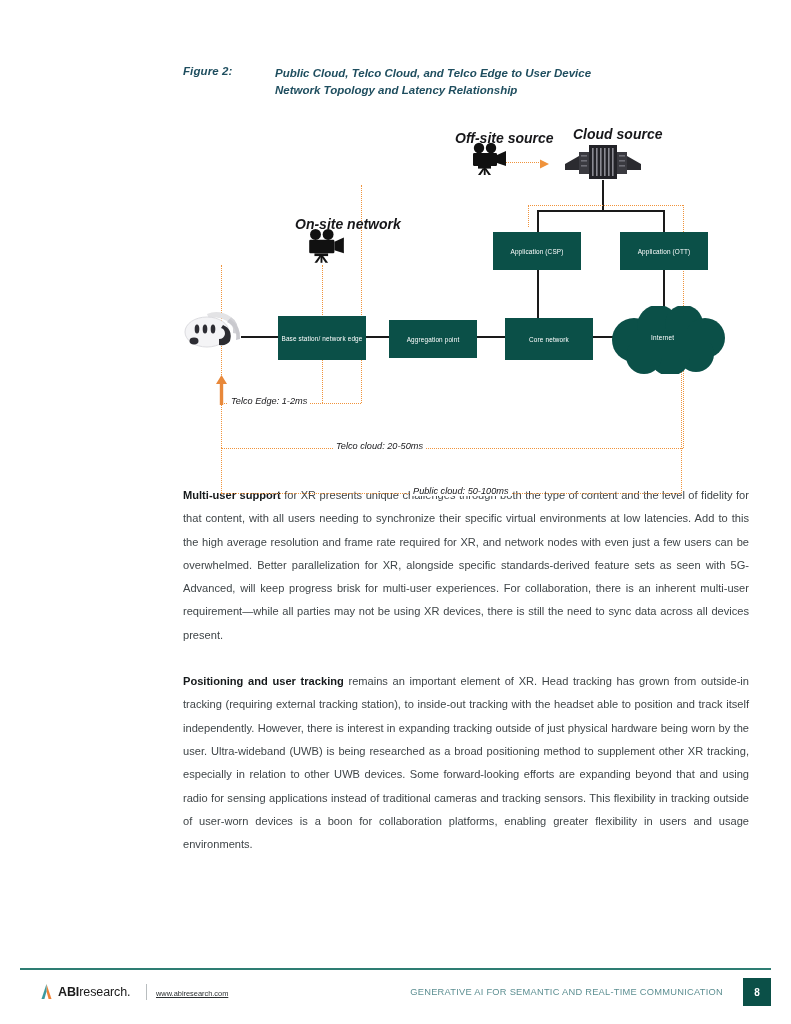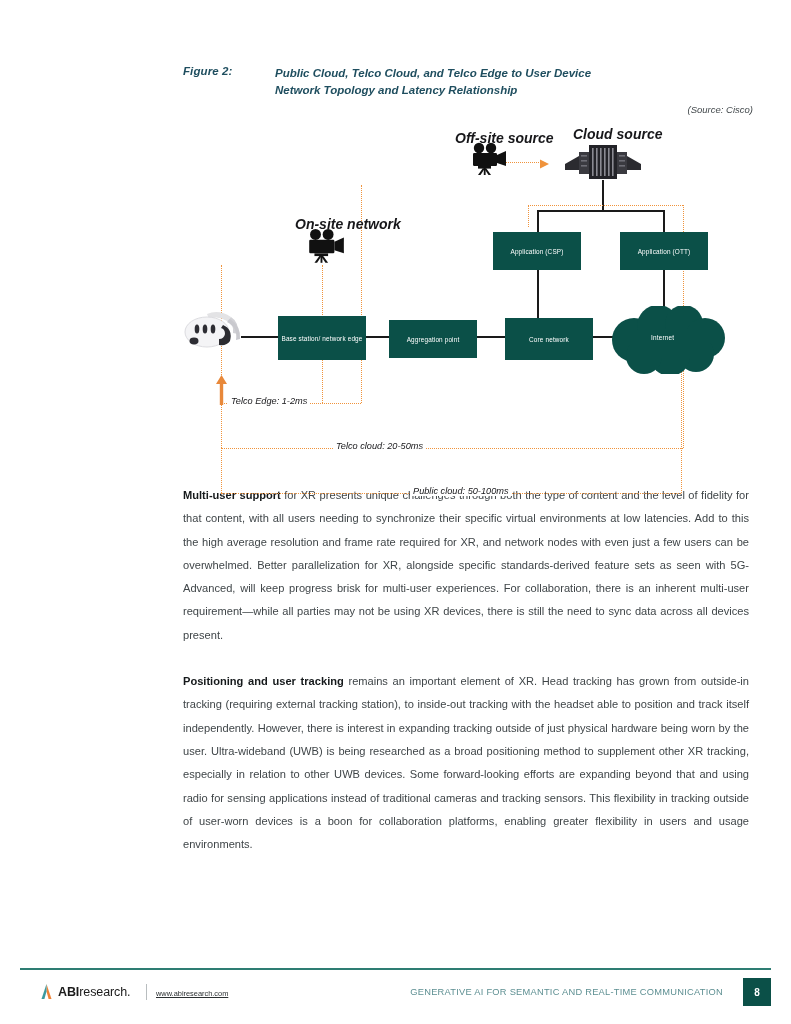--- a/index.html
+++ b/index.html
@@ -88,21 +88,20 @@
 
   <div class="fig-head">
     <div class="fig-row">
       <div class="fig-label">Figure 2:</div>
       <div class="fig-titles">
         <div>Public Cloud, Telco Cloud, and Telco Edge to User Device</div>
         <div>Network Topology and Latency Relationship</div>
       </div>
     </div>
   </div>
-  <div class="fig-source">(Source: Cisco)</div>
 
   <div class="diagram">
 
     <div class="dot-v" style="left:38px;top:145px;height:138px;"></div>
     <div class="dot-h" style="left:38px;top:283px;width:140px;"></div>
     <div class="dot-v" style="left:178px;top:65px;height:218px;"></div>
 
     <div class="dot-v" style="left:38px;top:283px;height:45px;"></div>
     <div class="dot-h" style="left:38px;top:328px;width:462px;"></div>
     <div class="dot-v" style="left:500px;top:85px;height:243px;"></div>

